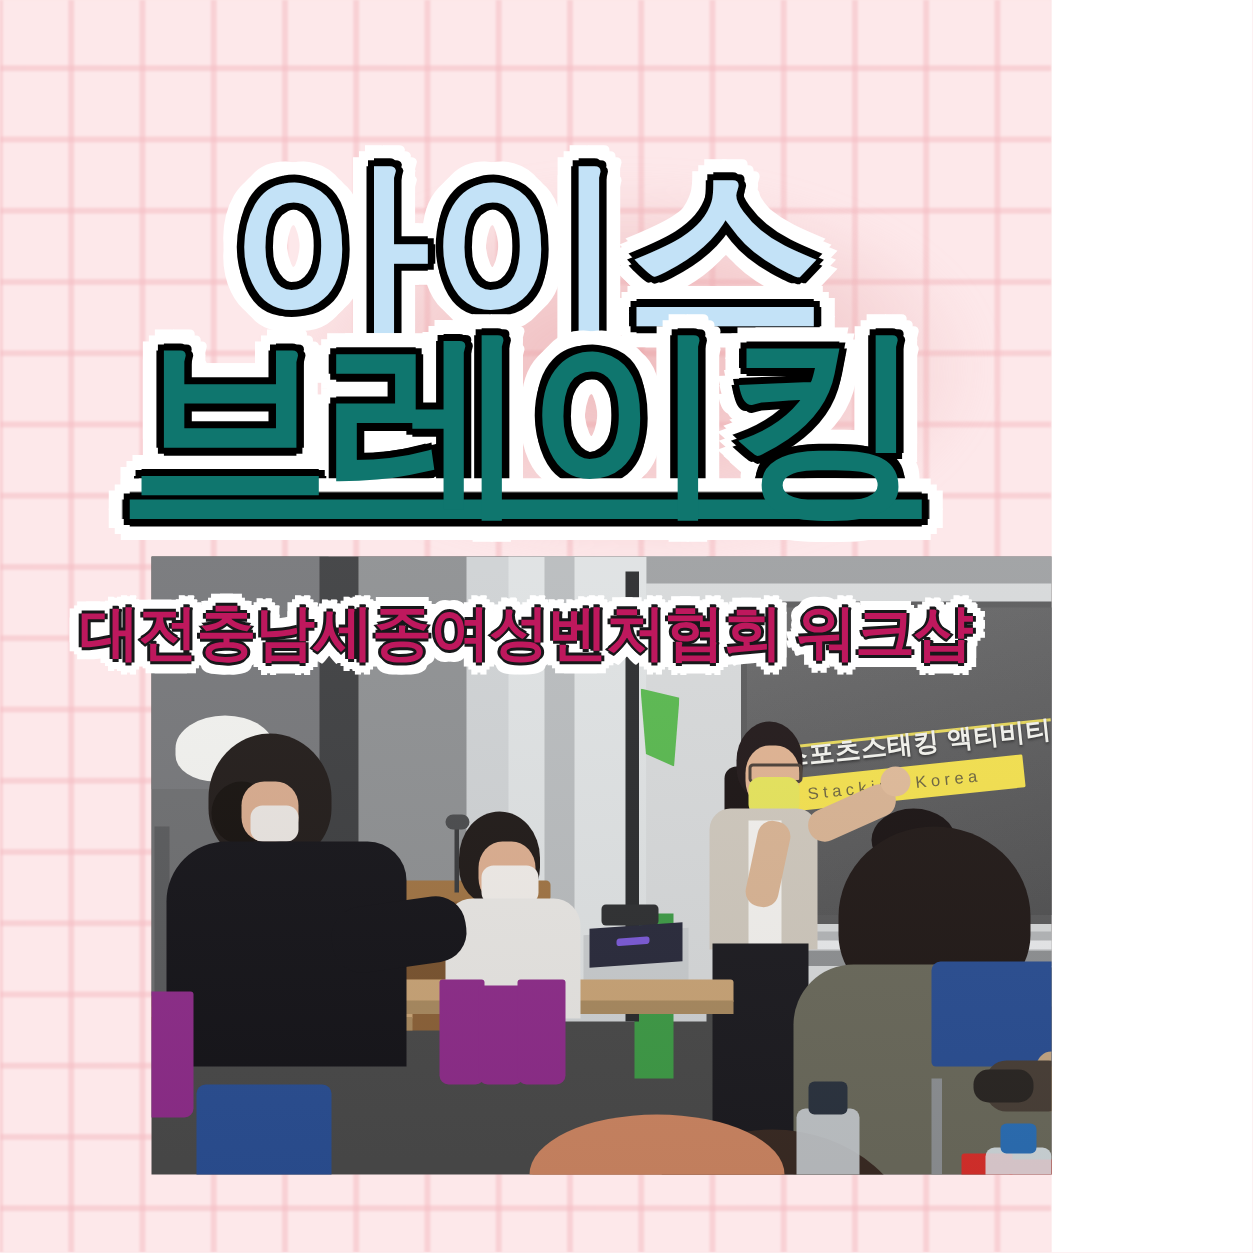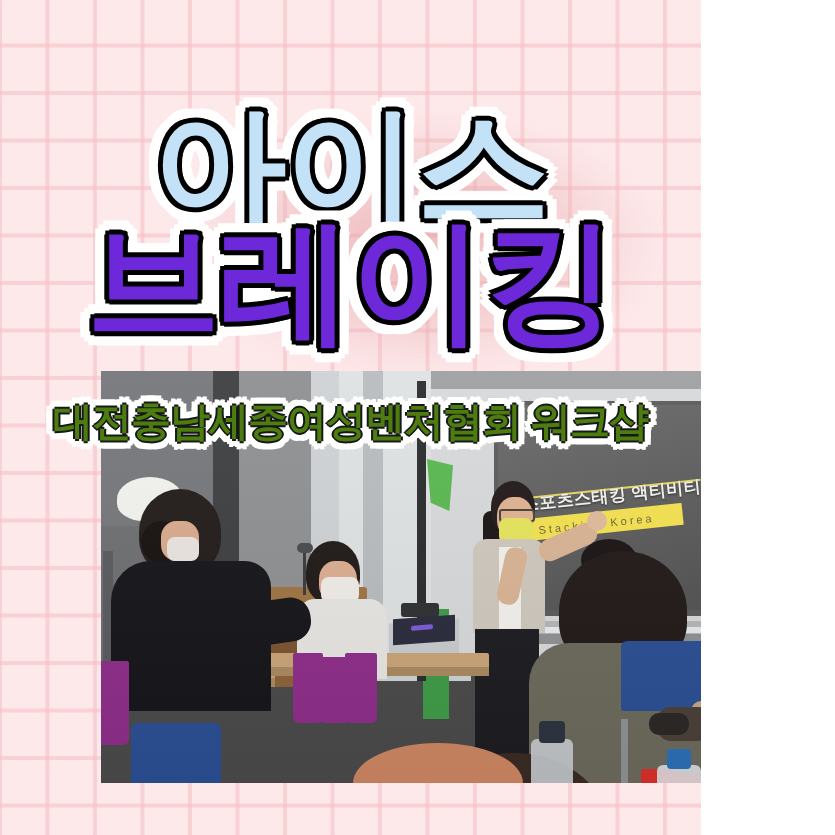--- a/index.html
+++ b/index.html
@@ -209,39 +209,40 @@
     text-shadow:
       
       -5px 0 0 #000, 5px 0 0 #000, 0 -5px 0 #000, 0 5px 0 #000,
       -4px -4px 0 #000, 4px -4px 0 #000, -4px 4px 0 #000, 4px 4px 0 #000,
       
       -13px 0 0 #fff, 13px 0 0 #fff, 0 -13px 0 #fff, 0 13px 0 #fff,
       -10px -10px 0 #fff, 10px -10px 0 #fff, -10px 10px 0 #fff, 10px 10px 0 #fff,
       -14px -6px 0 #fff, 14px -6px 0 #fff, -14px 6px 0 #fff, 14px 6px 0 #fff,
       -6px -14px 0 #fff, 6px -14px 0 #fff, -6px 14px 0 #fff, 6px 14px 0 #fff;
   }
-  .hl2{font-size:134px;color:#6d28d9;margin-top:-16px;
+  .hl2{font-size:134px;color:#0f766e;margin-top:-16px;
     text-shadow:
       -5px 0 0 #000, 5px 0 0 #000, 0 -5px 0 #000, 0 5px 0 #000,
       -4px -4px 0 #000, 4px -4px 0 #000, -4px 4px 0 #000, 4px 4px 0 #000,
       -13px 0 0 #fff, 13px 0 0 #fff, 0 -13px 0 #fff, 0 13px 0 #fff,
       -10px -10px 0 #fff, 10px -10px 0 #fff, -10px 10px 0 #fff, 10px 10px 0 #fff,
       -14px -6px 0 #fff, 14px -6px 0 #fff, -14px 6px 0 #fff, 14px 6px 0 #fff,
       -6px -14px 0 #fff, 6px -14px 0 #fff, -6px 14px 0 #fff, 6px 14px 0 #fff;
+    text-decoration: underline;
   }
 
   
   #subtitle{
     position:absolute;left:0;right:0;top:394px;text-align:center;
     pointer-events:none;
   }
   .sub-txt{
     display:inline-block;white-space:nowrap;
     font-family:"Liberation Sans","DejaVu Sans",sans-serif;
-    font-weight:900;font-size:40px;letter-spacing:-1px;color:#4d7c0f;
+    font-weight:900;font-size:40px;letter-spacing:-1px;color:#be185d;
     text-shadow:
       -2px 0 0 #17181a, 2px 0 0 #17181a, 0 -2px 0 #17181a, 0 2px 0 #17181a,
       -7px 0 0 #fff, 7px 0 0 #fff, 0 -7px 0 #fff, 0 7px 0 #fff,
       -5px -5px 0 #fff, 5px -5px 0 #fff, -5px 5px 0 #fff, 5px 5px 0 #fff,
       -8px -3px 0 #fff, 8px -3px 0 #fff, -8px 3px 0 #fff, 8px 3px 0 #fff,
       -3px -8px 0 #fff, 3px -8px 0 #fff, -3px 8px 0 #fff, 3px 8px 0 #fff;
   }
 </style>
 </head>
 <body>

